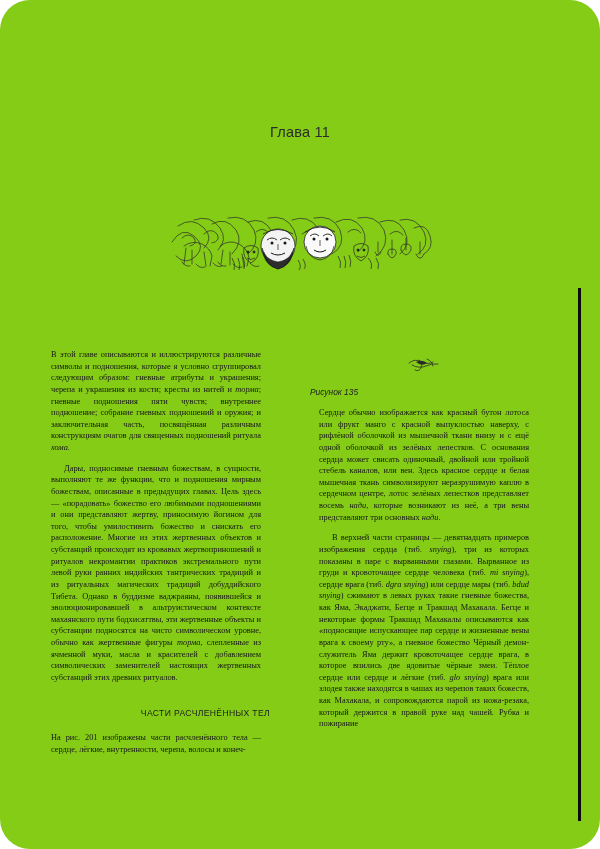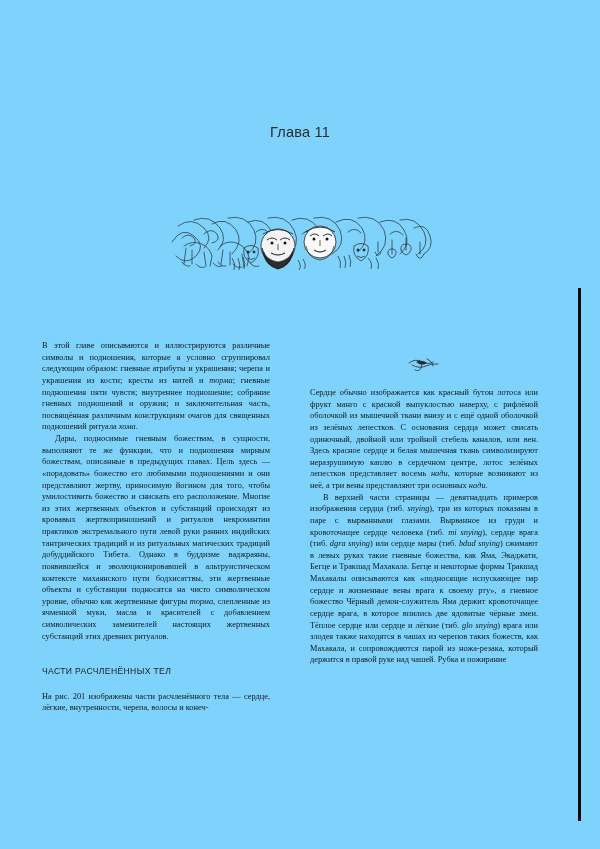--- a/index.html
+++ b/index.html
@@ -14,21 +14,22 @@
     position: relative;
     overflow: hidden;
     font-family: "Liberation Serif", "DejaVu Serif", serif;
     color: #121212;
   }
 
   
   .page {
     position: absolute;
     inset: 0;
-    background: #7dd3fc;
+    background: #84cc16;
+    border-radius: 30px;
   }
 
   
   .edge-rule {
     position: absolute;
     left: 578px;
     top: 288px;
     width: 3px;
     height: 533px;
     background: #0b0b0b;
@@ -83,41 +84,41 @@
   }
   .col {
     position: absolute;
     top: 0;
     width: 228px;
   }
   .col-left  { left: 0; }
   .col-right { left: 268px; }
 
   p.body {
-    margin: 0;
+    margin: 9px;
     font-size: 8.35px;
     line-height: 11.62px;
     text-align: justify;
     text-justify: inter-word;
     hyphens: manual;
     color: #161616;
   }
   p.body + p.body { text-indent: 13px; }
   p.body.noindent { text-indent: 0; }
 
   em, .it { font-style: italic; }
 
   
   .subhead {
     font-family: "Liberation Sans", "DejaVu Sans", sans-serif;
     font-weight: 400;
     font-size: 8.6px;
     line-height: 12.4px;
     letter-spacing: 0.35px;
-    text-align: left;
+    text-align: right;
     text-transform: uppercase;
     color: #1d1d1d;
     margin: 23px 0 13px 0;
   }
   .subhead span { display: block; }
 
   
   .fig-caption {
     font-family: "Liberation Sans", "DejaVu Sans", sans-serif;
     font-style: italic;
@@ -250,20 +251,21 @@
           <g fill="none" stroke="#2b2b2b" stroke-width="0.8" stroke-linecap="round">
             <path d="M2 7 q6 -5 13 -1 q6 3 11 0"></path>
             <path d="M5 9 q7 4 14 1 q6 -3 12 -2"></path>
             <path d="M12 4 q4 3 2 8 q-2 4 -6 2"></path>
             <path d="M20 3 q5 2 6 7"></path>
           </g>
           <path d="M9 6 q6 -3 11 1 q-5 4 -11 -1z" fill="#2b2b2b"></path>
         </svg>
       </div>
 
+      <p class="fig-caption">Рисунок 135</p>
 
       <p class="body noindent"><span>Сердце обычно изображается как красный бутон лотоса или фрукт манго с красной выпуклостью наверху, с рифлёной оболочкой из мышечной ткани внизу и с ещё одной оболочкой из зелёных лепестков. С основания сердца может свисать одиночный, двойной или тройной стебель каналов, или вен. Здесь красное сердце и белая мышечная ткань символизируют неразрушимую каплю в сердечном центре, лотос зелёных лепестков представляет восемь </span><em>нади</em><span>, которые возникают из неё, а три вены представляют три основных </span><em>нади</em><span>.</span></p>
 
       <p class="body"><span>В верхней части страницы — девятнадцать примеров изображения сердца (тиб. </span><em>snying</em><span>), три из которых показаны в паре с вырванными глазами. Вырванное из груди и кровоточащее сердце человека (тиб. </span><em>mi snying</em><span>), сердце врага (тиб. </span><em>dgra snying</em><span>) или сердце мары (тиб. </span><em>bdud snying</em><span>) сжимают в левых руках такие гневные божества, как Яма, Экаджати, Бегце и Тракшад Махакала. Бегце и некоторые формы Тракшад Махакалы описываются как «подносящие испускающее пар сердце и жизненные вены врага к своему рту», а гневное божество Чёрный демон-служитель Яма держит кровоточащее сердце врага, в которое впились две ядовитые чёрные змеи. Тёплое сердце или сердце и лёгкие (тиб. </span><em>glo snying</em><span>) врага или злодея также находятся в чашах из черепов таких божеств, как Махакала, и сопровождаются парой из ножа-резака, который держится в правой руке над чашей. Рубка и пожирание</span></p>
     </div>
 
   </div>
 </div>
 
 </body></html>

